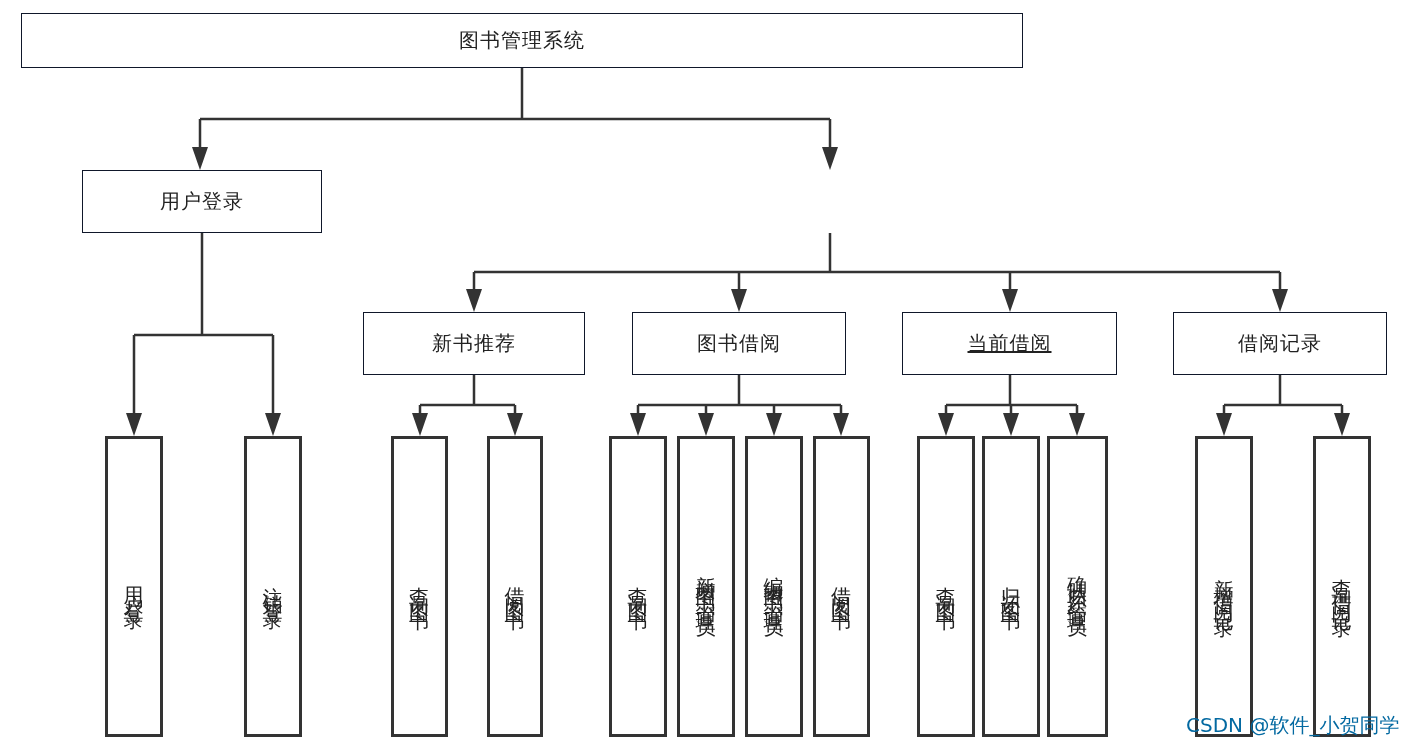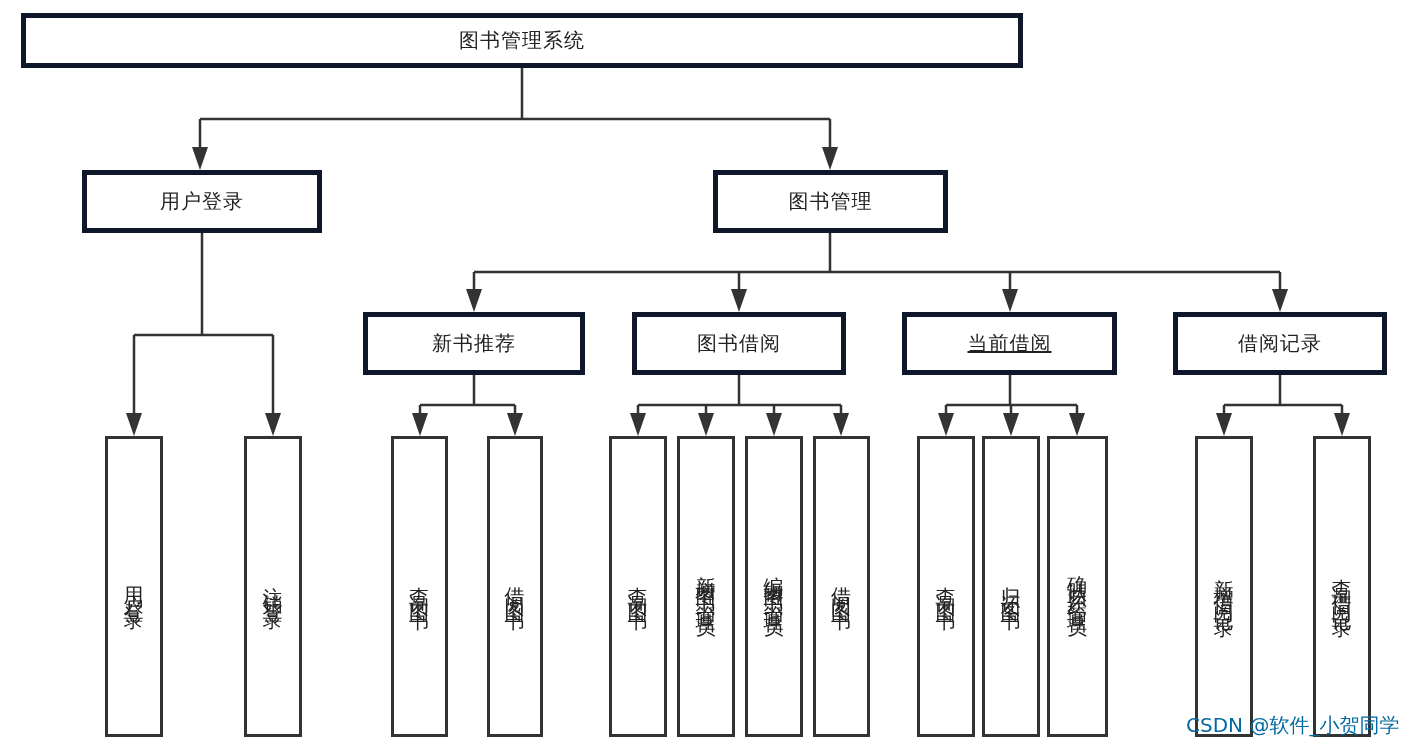--- a/index.html
+++ b/index.html
@@ -28,21 +28,21 @@
     fill: none;
   }
   .connectors polygon {
     fill: #333333;
     stroke: none;
   }
   .box {
     position: absolute;
     box-sizing: border-box;
     background: #ffffff;
-    border: 5px solid #0f172a;
+    border: 1px solid #0f172a;
     display: flex;
     align-items: center;
     justify-content: center;
     color: #222222;
     font-size: 20px;
     letter-spacing: 1px;
     z-index: 2;
     white-space: nowrap;
   }
   .vbox {
@@ -145,23 +145,20 @@
     </g>
   </svg>
 
   <div class="box n-root">
     <span>图书管理系统</span>
   </div>
 
   <div class="box n-user-login">
     <span>用户登录</span>
   </div>
-  <div class="box n-book-mgmt">
-    <span>图书管理</span>
-  </div>
 
   <div class="box n-new-rec">
     <span>新书推荐</span>
   </div>
   <div class="box n-borrowing">
     <span>图书借阅</span>
   </div>
   <div class="box n-current">
     <span>当前借阅</span>
   </div>

